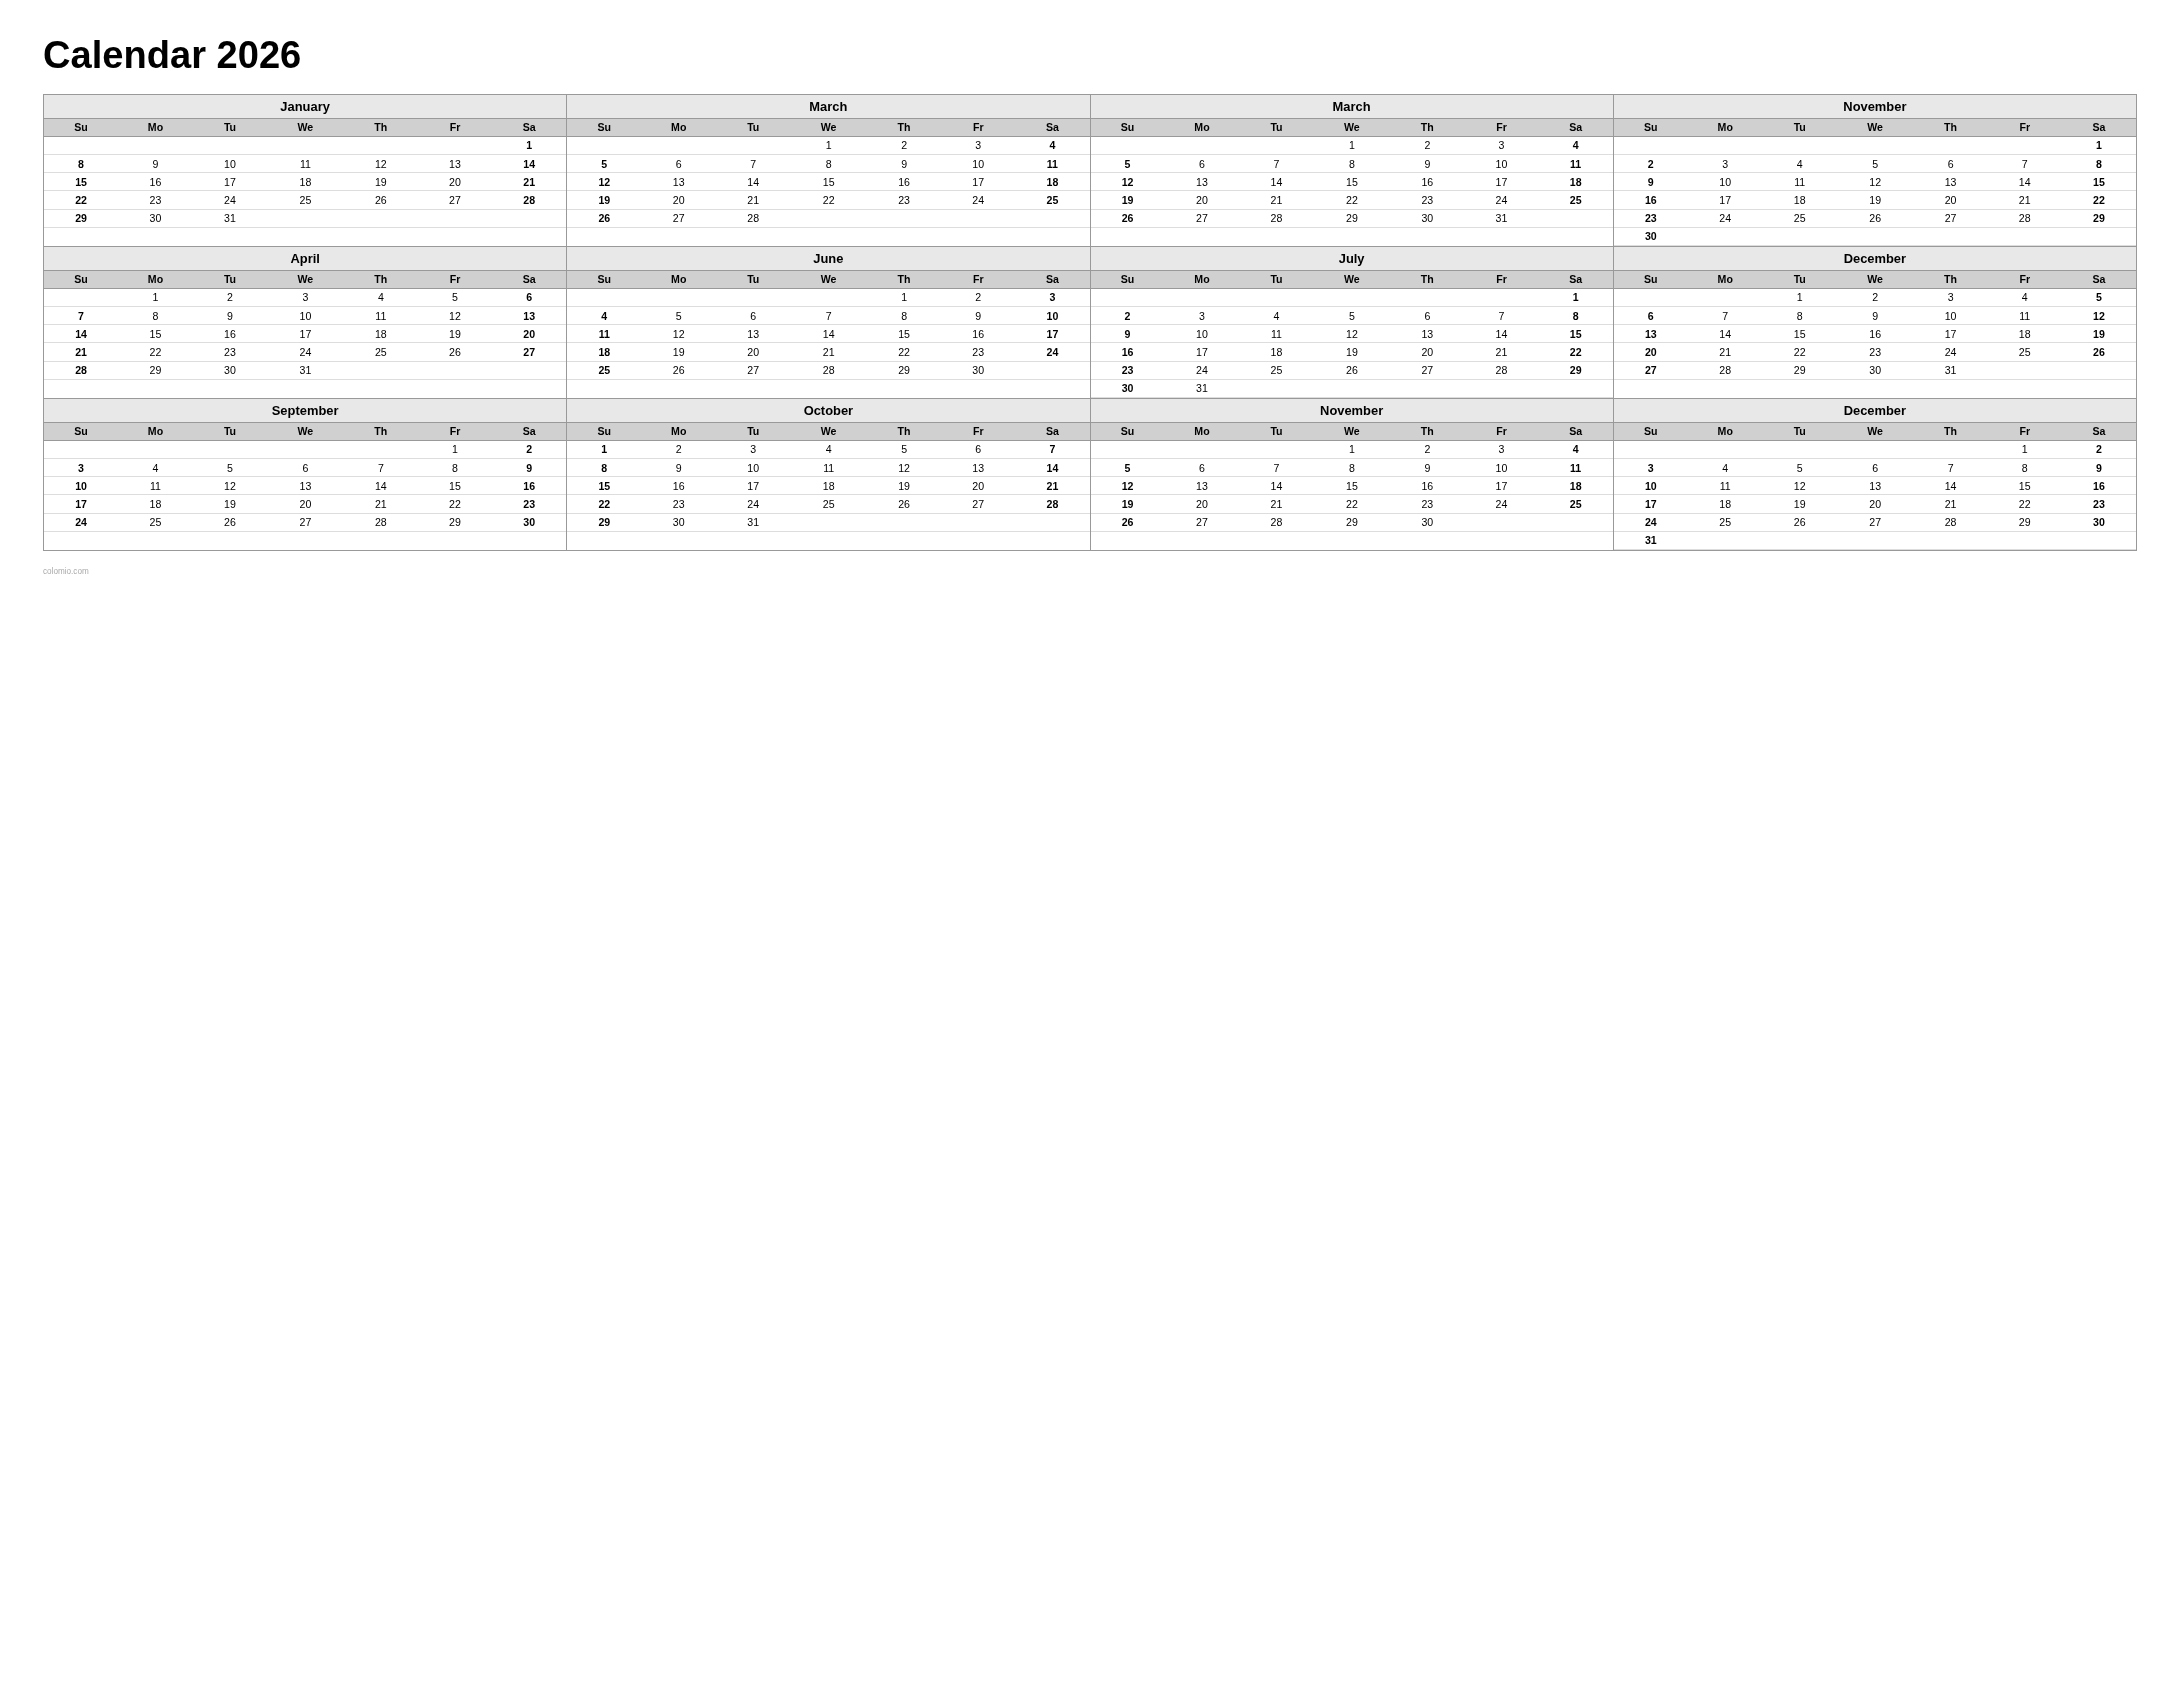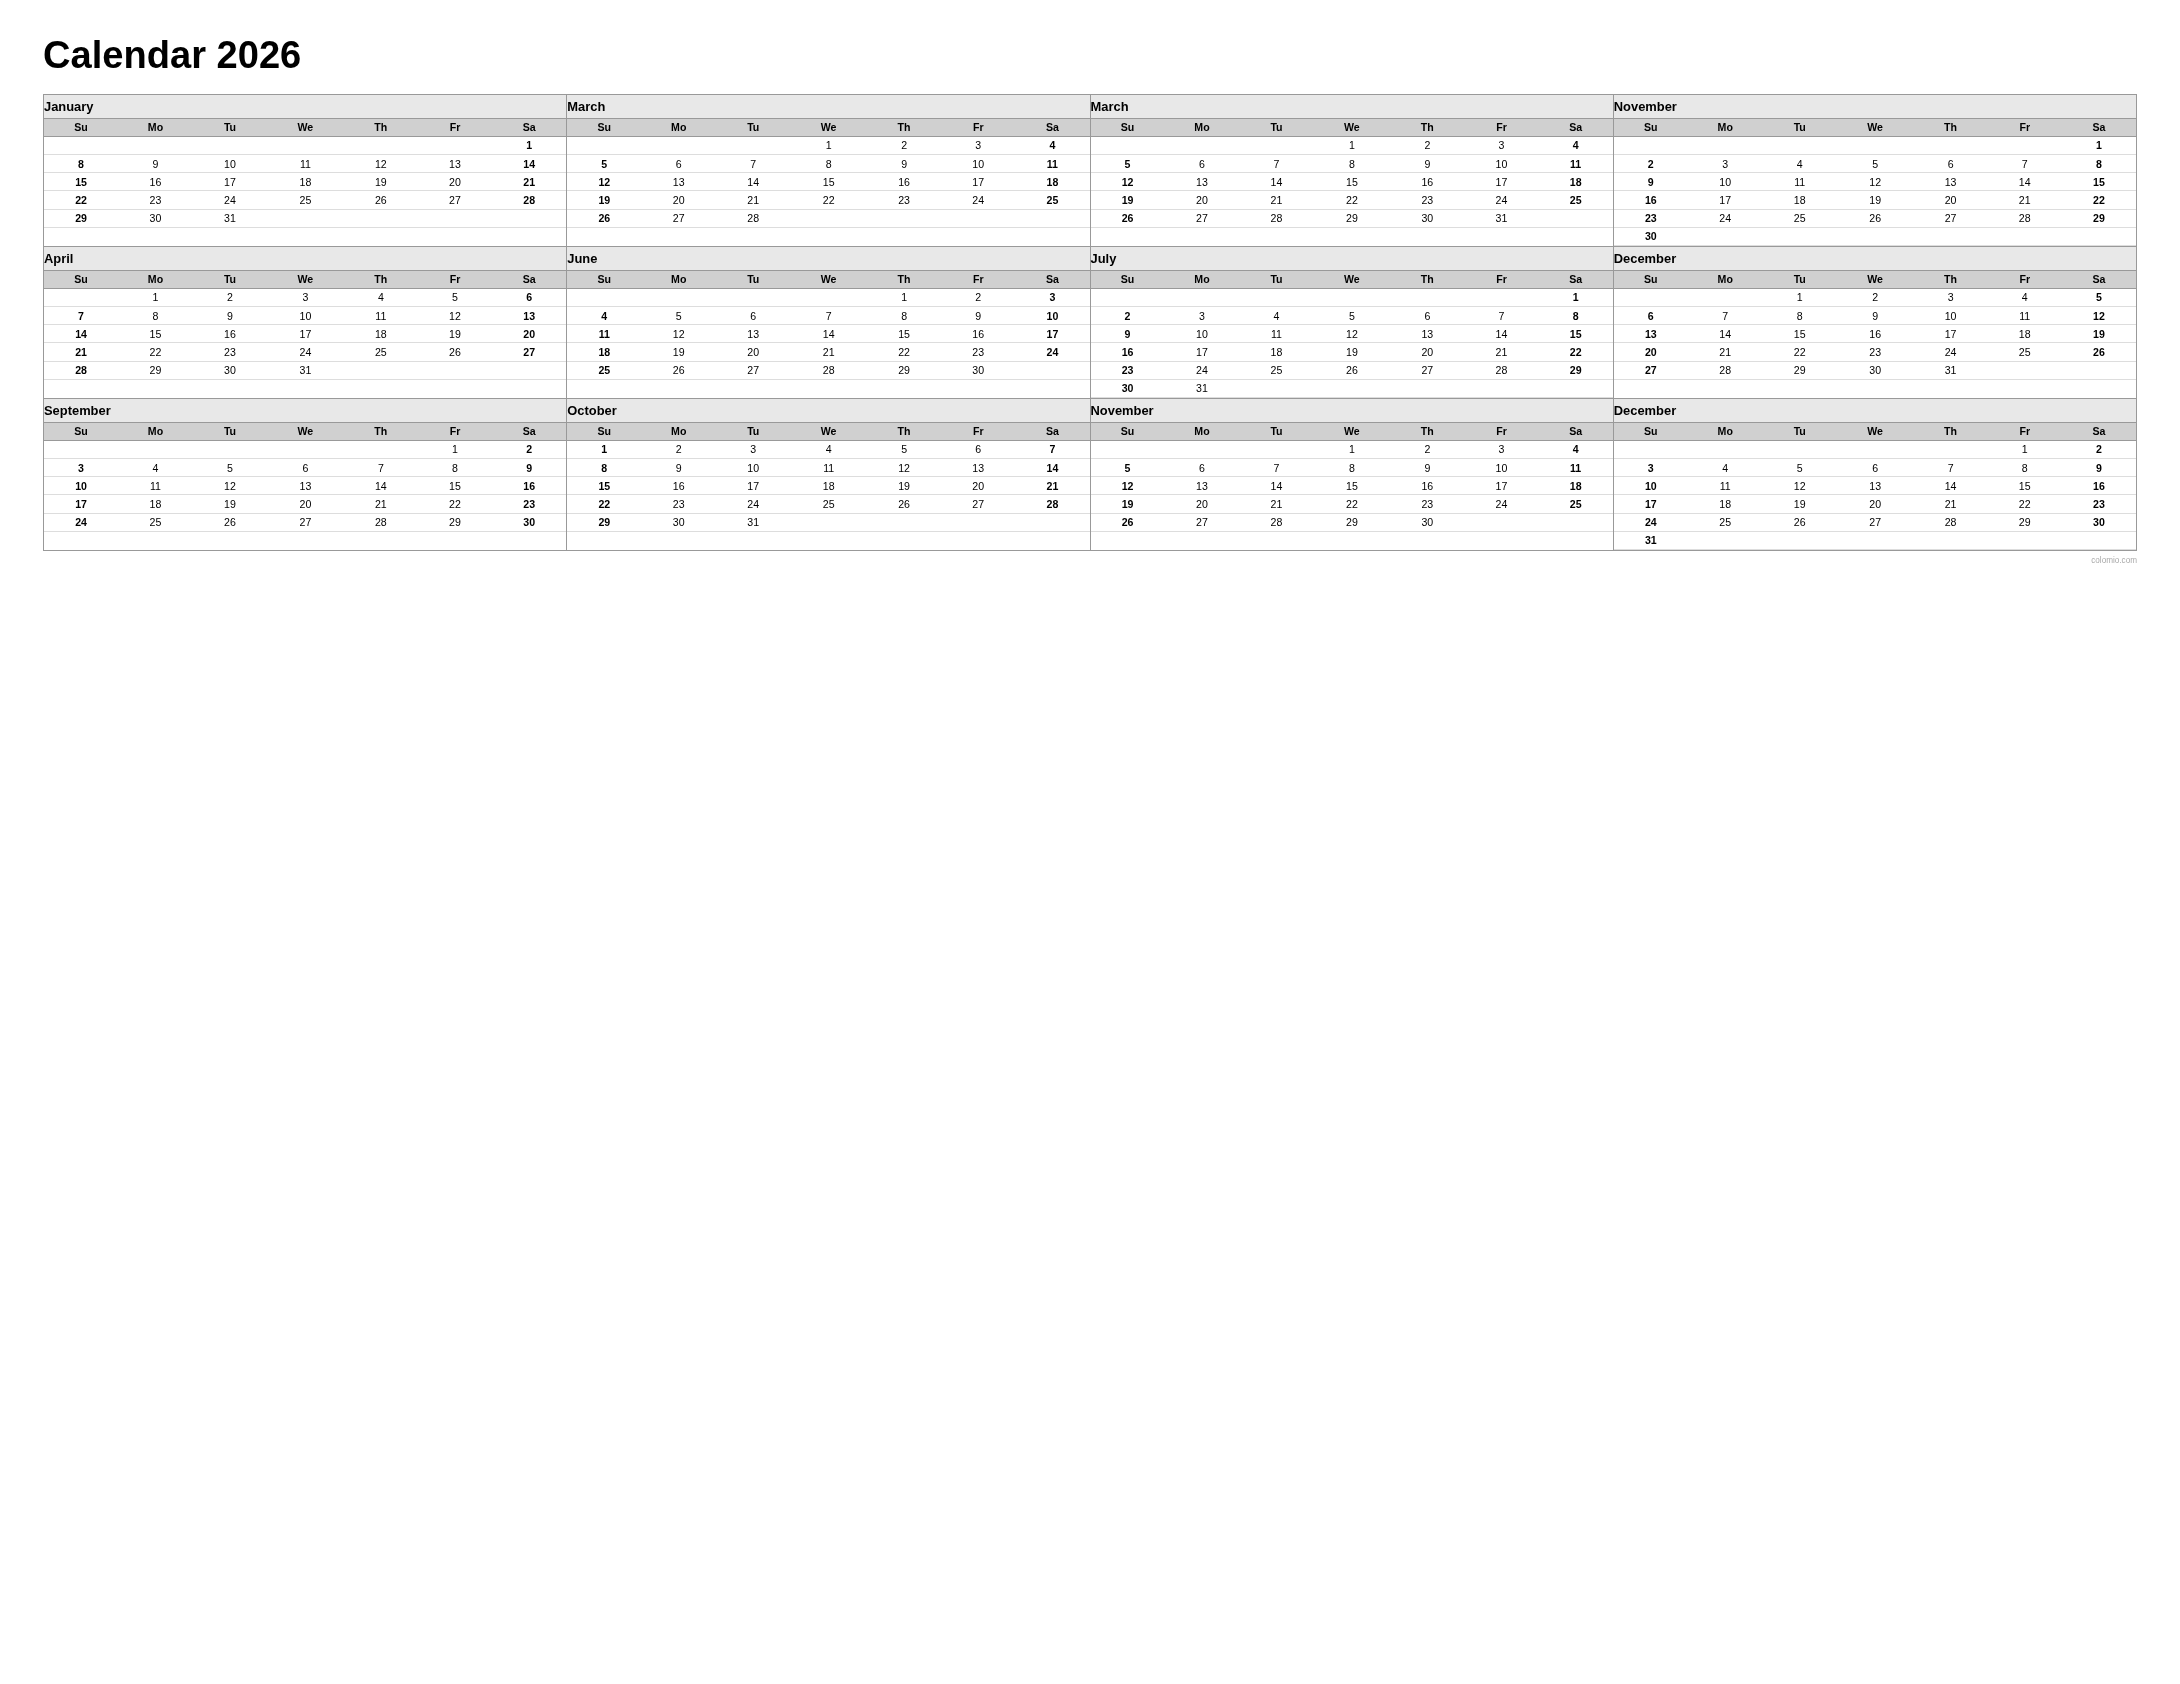--- a/index.html
+++ b/index.html
@@ -19,20 +19,21 @@
       grid-template-columns: repeat(4, 1fr);
       gap: 0;
       border-left: 0.9px solid #999;
       border-top: 0.9px solid #999;
     }
     .month-block {
       border-right: 0.9px solid #999;
       border-bottom: 0.9px solid #999;
     }
     .month-title {
+      text-align: center;
       font-size: 0.95em;
       font-weight: bold;
       padding: 4.3px 0 3.4px;
       background: #e8e8e8;
       color: #000;
     }
     .month-table {
       width: 100%;
       border-collapse: collapse;
     }
@@ -53,24 +54,24 @@
       color: #000;
     }
     .month-table tr {
       border-bottom: 0.9px solid #ddd;
     }
     .month-table td.bold-day,
     .month-table th.bold-day {
       font-weight: bold;
     }
     .watermark {
-      text-align: right;
+      text-align: left;
       font-size: 0.6em;
       color: #aaa;
-      margin-top: 5px;
+      margin-top: 16px;
     }
   </style>
 </head>
 <body>
 
 <h1>Calendar 2026</h1>
 
 <div class="calendar-grid" id="calendar-grid">
 <div class="month-block">
       <div class="month-title">January</div>

